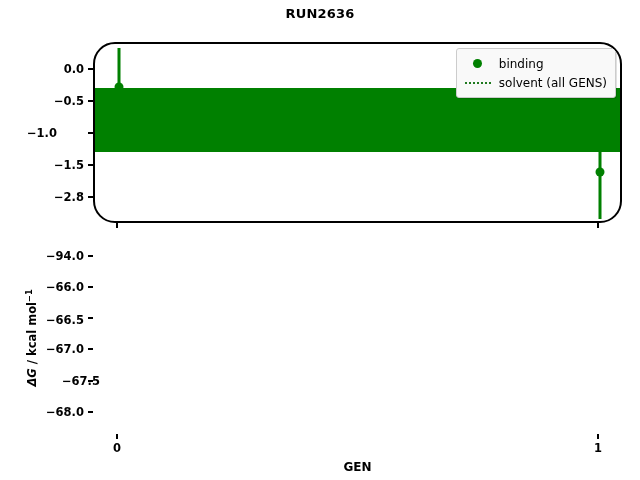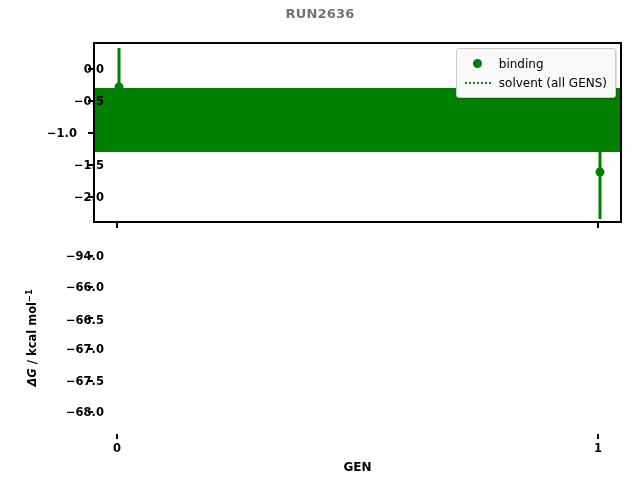--- a/index.html
+++ b/index.html
@@ -12,50 +12,49 @@
   }
   #figure{position:absolute;left:0;top:0;width:640px;height:480px;}
 
   
   .fig-title{
     position:absolute;
     left:0;top:6px;width:640px;
     text-align:center;
     font-size:13px;
     font-weight:bold;
-    color:#737373;
+    color:#000000;
     letter-spacing:0.2px;
   }
 
   
   .axes{
     position:absolute;
     box-sizing:border-box;
     border:2px solid #000;
     background:#ffffff;
     overflow:hidden;
   }
-  #axes-top{left:93px;top:42px;width:529px;height:181px;}
+  #axes-top{left:93px;top:42px;width:529px;height:181px;border-radius:22px;}
   #axes-bottom{left:93px;top:243px;width:529px;height:191px;}
   .xtick-mark{
     position:absolute;
     bottom:-5px;
     width:2px;height:5px;
     background:#000;
   }
   .ytick-label{
     position:absolute;
     right:0;
     text-align:right;
     font-size:11.5px;
     font-weight:bold;
     color:#000;
     white-space:nowrap;
     transform:translateY(-50%);
-    margin-left:20px;
   }
   .xtick-label{
     position:absolute;
     text-align:center;
     font-size:11.5px;
     font-weight:bold;
     color:#000;
     white-space:nowrap;
     transform:translateX(-50%);
   }
@@ -171,38 +170,38 @@
   <div id="top-ytick-layer">
       <div class="xtick-mark" style="position: absolute; left: 88px; top: 67.9574px; width: 5px; height: 2px; background: rgb(0, 0, 0); bottom: auto;"></div>
       <div class="ytick-label" style="left: 0px; width: 84px; top: 68.9574px;">0.0</div>
       <div class="xtick-mark" style="position: absolute; left: 88px; top: 100.05px; width: 5px; height: 2px; background: rgb(0, 0, 0); bottom: auto;"></div>
       <div class="ytick-label" style="left: 0px; width: 84px; top: 101.05px;">−0.5</div>
       <div class="xtick-mark" style="position: absolute; left: 88px; top: 132.142px; width: 5px; height: 2px; background: rgb(0, 0, 0); bottom: auto;"></div>
       <div class="ytick-label" style="left: 0px; width: 84px; top: 133.142px; text-align: center;">−1.0</div>
       <div class="xtick-mark" style="position: absolute; left: 88px; top: 164.234px; width: 5px; height: 2px; background: rgb(0, 0, 0); bottom: auto;"></div>
       <div class="ytick-label" style="left: 0px; width: 84px; top: 165.234px;">−1.5</div>
       <div class="xtick-mark" style="position: absolute; left: 88px; top: 196.326px; width: 5px; height: 2px; background: rgb(0, 0, 0); bottom: auto;"></div>
-      <div class="ytick-label" style="left: 0px; width: 84px; top: 197.326px;">−2.0</div>
+      <div class="ytick-label" style="left: 0px; width: 84px; top: 197.326px;">−2.8</div>
     </div>
 
   <div class="ylabel" id="ylabel-bottom" style="width: 191px; top: 329.5px; left: -64.5px;">
     <span class="mathvar">ΔG</span><span> / kcal mol</span><sup>−1</sup>
   </div>
 
   <div id="bottom-ytick-layer">
       <div class="xtick-mark" style="position: absolute; left: 88px; top: 254.525px; width: 5px; height: 2px; background: rgb(0, 0, 0); bottom: auto;"></div>
       <div class="ytick-label" style="left: 0px; width: 84px; top: 255.525px;">−94.0</div>
       <div class="xtick-mark" style="position: absolute; left: 88px; top: 285.836px; width: 5px; height: 2px; background: rgb(0, 0, 0); bottom: auto;"></div>
       <div class="ytick-label" style="left: 0px; width: 84px; top: 286.836px;">−66.0</div>
       <div class="xtick-mark" style="position: absolute; left: 88px; top: 317.148px; width: 5px; height: 2px; background: rgb(0, 0, 0); bottom: auto;"></div>
       <div class="ytick-label" style="left: 0px; width: 84px; top: 320px;">−66.5</div>
       <div class="xtick-mark" style="position: absolute; left: 88px; top: 348.459px; width: 5px; height: 2px; background: rgb(0, 0, 0); bottom: auto;"></div>
       <div class="ytick-label" style="left: 0px; width: 84px; top: 349.459px;">−67.0</div>
       <div class="xtick-mark" style="position: absolute; left: 88px; top: 379.77px; width: 5px; height: 2px; background: rgb(0, 0, 0); bottom: auto;"></div>
-      <div class="ytick-label" style="left: 0px; width: 84px; top: 380.77px;">−67.5</div>
+      <div class="ytick-label" style="left: 0px; width: 84px; top: 380.77px; padding-left: 16px;">−67.5</div>
       <div class="xtick-mark" style="position: absolute; left: 88px; top: 411.082px; width: 5px; height: 2px; background: rgb(0, 0, 0); bottom: auto;"></div>
       <div class="ytick-label" style="left: 0px; width: 84px; top: 412.082px;">−68.0</div>
     </div>
 
   <div id="xtick-layer">
       <div style="position: absolute; left: 116.045px; top: 434px; width: 2px; height: 5px; background: rgb(0, 0, 0);"></div>
       <div class="xtick-label" style="left: 117.045px; top: 441px;">0</div>
       <div style="position: absolute; left: 596.955px; top: 434px; width: 2px; height: 5px; background: rgb(0, 0, 0);"></div>
       <div class="xtick-label" style="left: 597.955px; top: 441px;">1</div>
       <div style="position: absolute; left: 116.045px; top: 223px; width: 2px; height: 5px; background: rgb(0, 0, 0);"></div>

